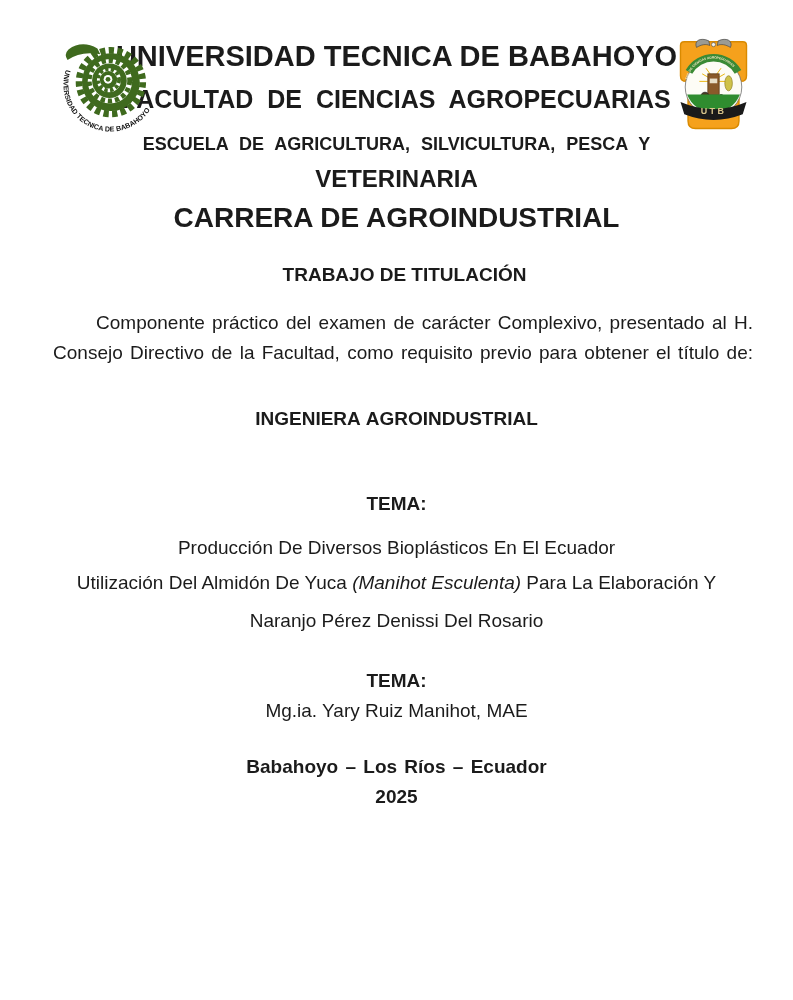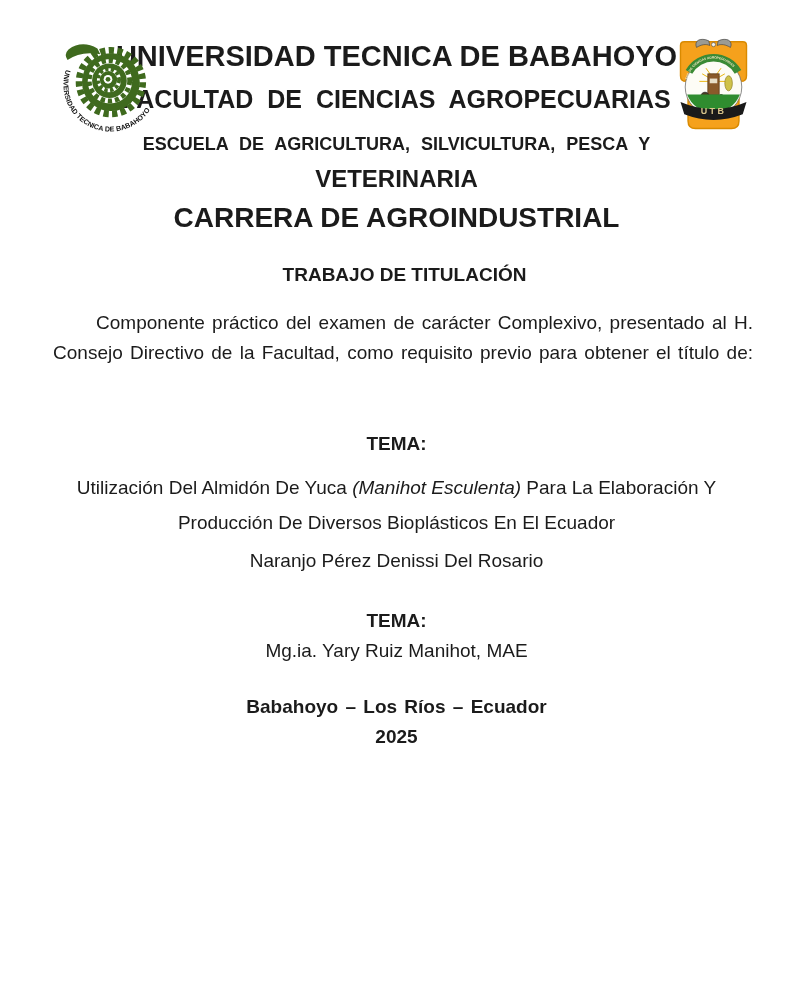--- a/index.html
+++ b/index.html
@@ -102,25 +102,26 @@
   <div class="h-line vet">VETERINARIA</div>
   <div class="h-line car">CARRERA DE AGROINDUSTRIAL</div>
 
   <div class="subhead trabajo">TRABAJO DE TITULACIÓN</div>
 
   <div class="intro">
     <div>Componente práctico del examen de carácter Complexivo, presentado al H.</div>
     <div>Consejo Directivo de la Facultad, como requisito previo para obtener el título de:</div>
   </div>
 
+  <div class="subhead ingeniera">INGENIERA AGROINDUSTRIAL</div>
 
   <div class="subhead tema-label">TEMA:</div>
   <div class="tema">
+    <div>Producción De Diversos Bioplásticos En El Ecuador</div>
     <div><span>Utilización Del Almidón De Yuca </span><span class="it">(Manihot Esculenta)</span><span> Para La Elaboración Y</span></div>
-    <div>Producción De Diversos Bioplásticos En El Ecuador</div>
   </div>
 
   <div class="person">Naranjo Pérez Denissi Del Rosario</div>
 
   <div class="subhead tutor-label">TEMA:</div>
   <div class="person">Mg.ia. Yary Ruiz Manihot, MAE</div>
 
   <div class="footer-loc">Babahoyo – Los Ríos – Ecuador</div>
   <div class="footer-year">2025</div>
 

